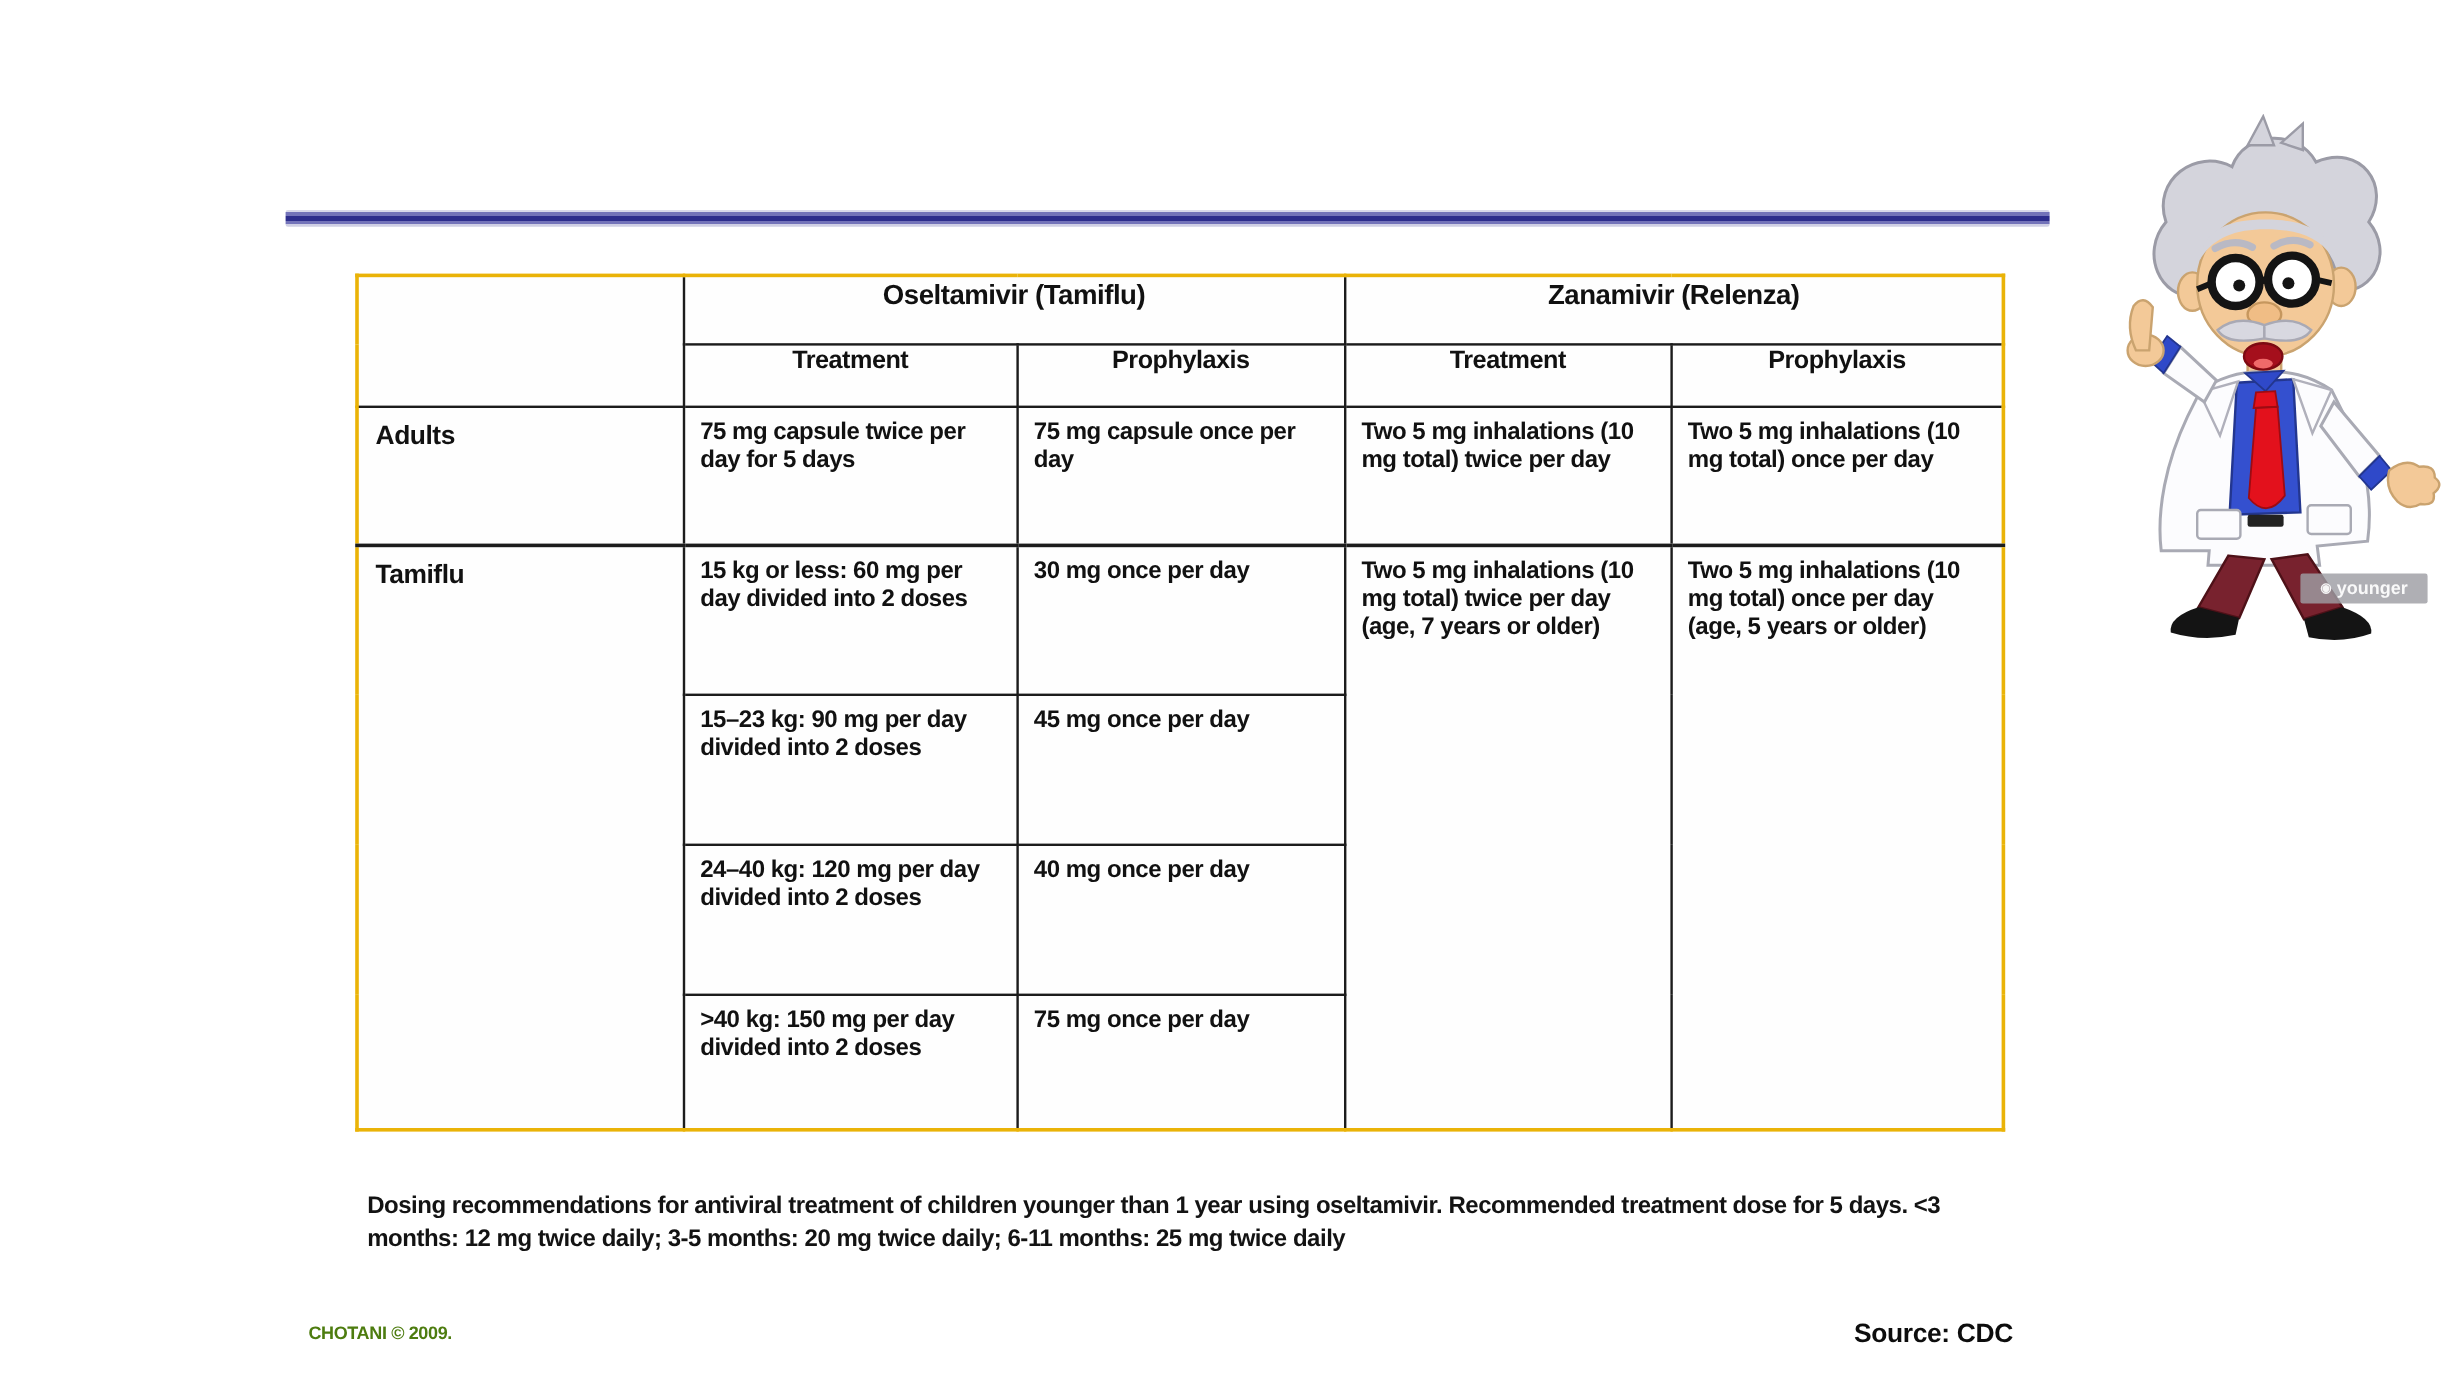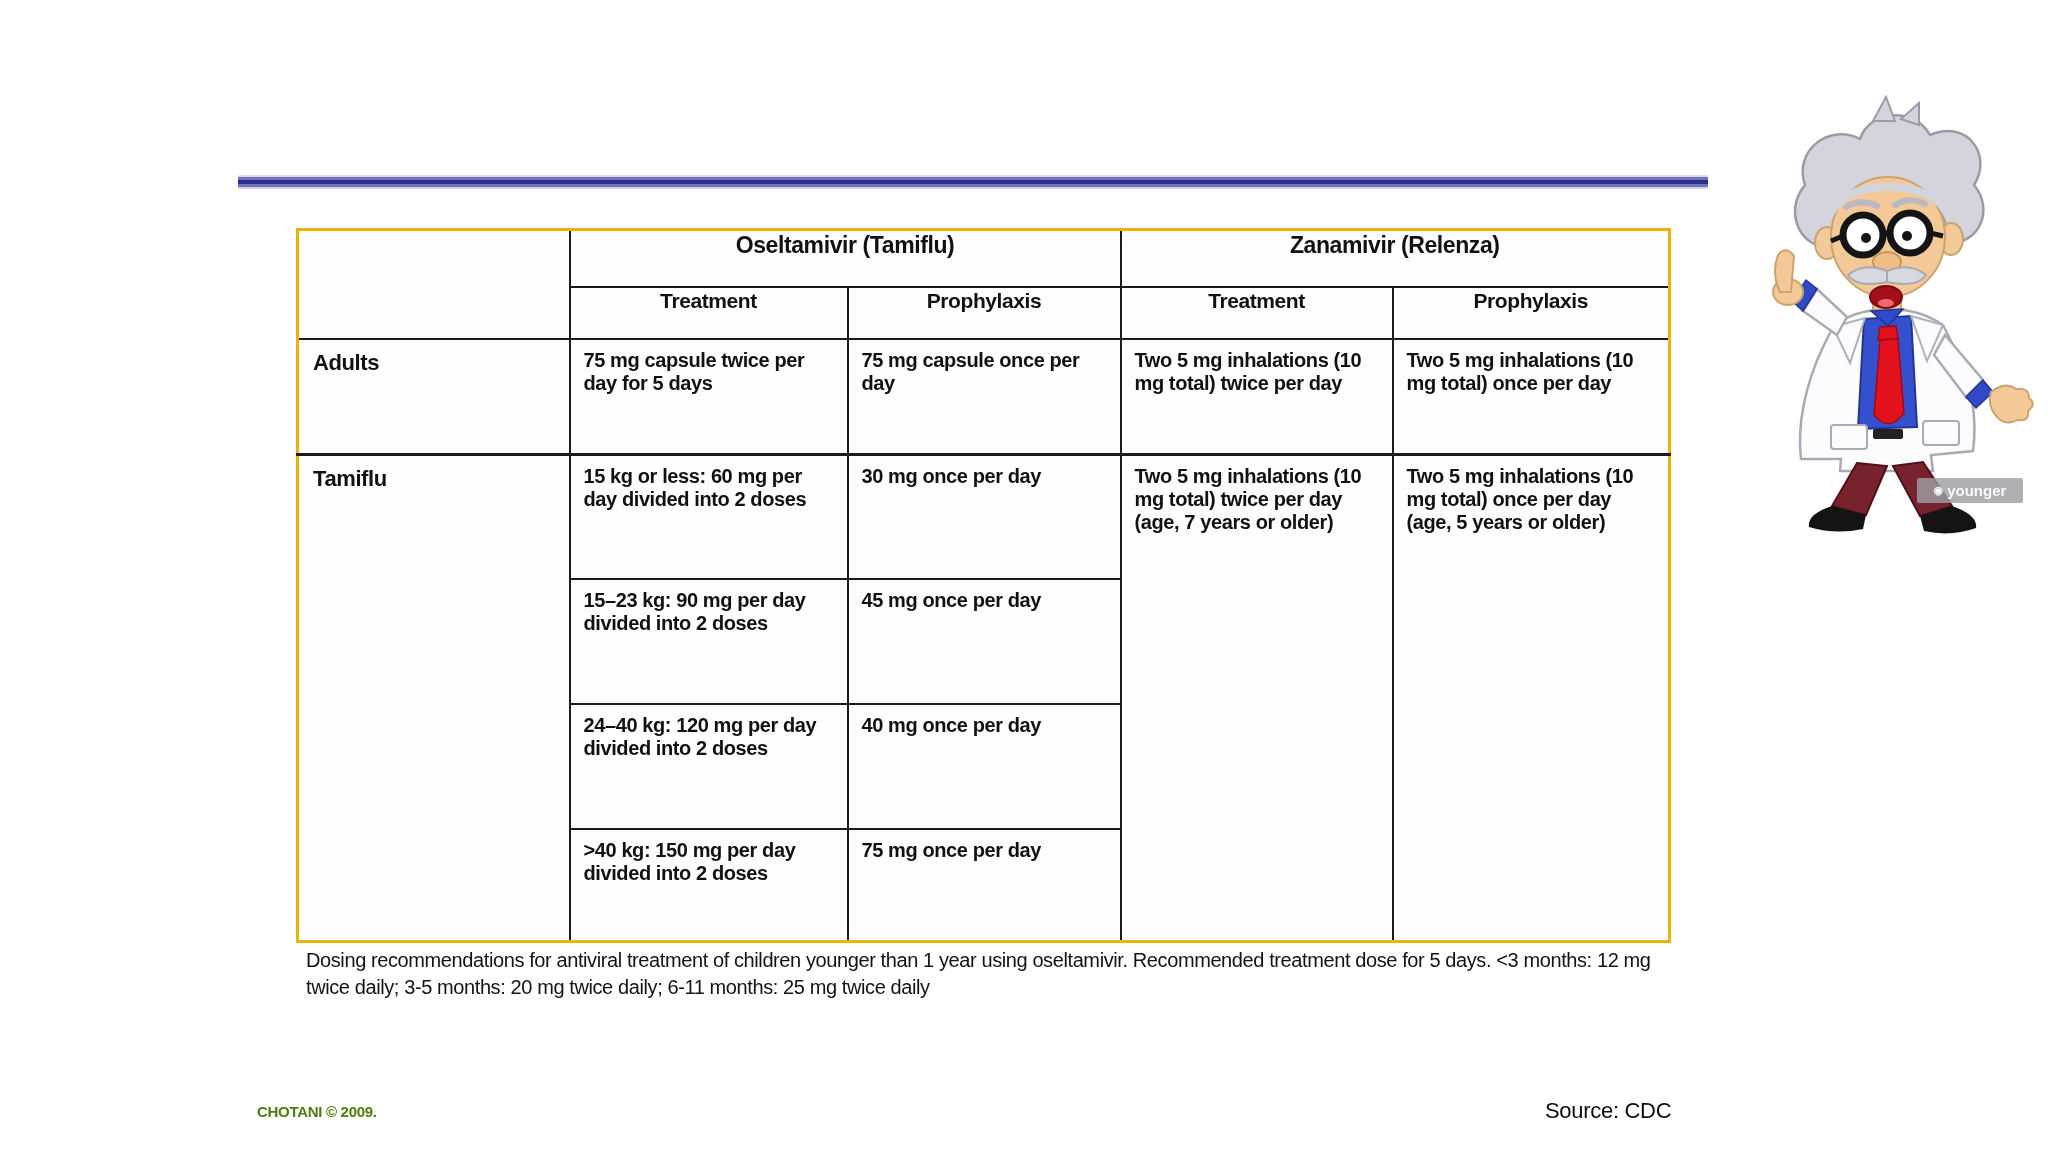--- a/index.html
+++ b/index.html
@@ -57,32 +57,32 @@
   .cell{
     font-size:20px;font-weight:bold;text-align:left;
     padding:9px 10px 8px 13px;
   }
   tr.adults-row{height:115px;}
   tr.child-row{height:125px;}
   tr.child-row-last{height:112px;}
   .adults-row th,.adults-row td{border-bottom-width:3px;}
   
   .footnote{
-    position:absolute;left:306px;top:947px;width:1358px;
-    font-size:20px;font-weight:normal;letter-spacing:-0.4px;line-height:1.33;
+    position:absolute;left:306px;top:992px;width:1358px;
+    font-size:20px;font-weight:bold;letter-spacing:-0.4px;line-height:1.33;
     color:#131313;
   }
   
   .credit{
     position:absolute;left:257px;top:1103px;
     font-size:15px;font-weight:bold;letter-spacing:-0.3px;color:#4d7c0f;
   }
   .source{
     position:absolute;left:1545px;top:1098px;
-    font-size:22px;font-weight:normal;letter-spacing:-0.3px;color:#0d0d0d;
+    font-size:22px;font-weight:bold;letter-spacing:-0.3px;color:#0d0d0d;
   }
   
   .doctor{
     position:absolute;left:1745px;top:95px;width:305px;height:460px;
   }
   .watermark{
     position:absolute;left:1917px;top:478px;width:106px;height:25px;
     background:rgba(158,158,163,0.82);
     color:rgba(255,255,255,0.92);
     font-size:15px;font-weight:bold;

